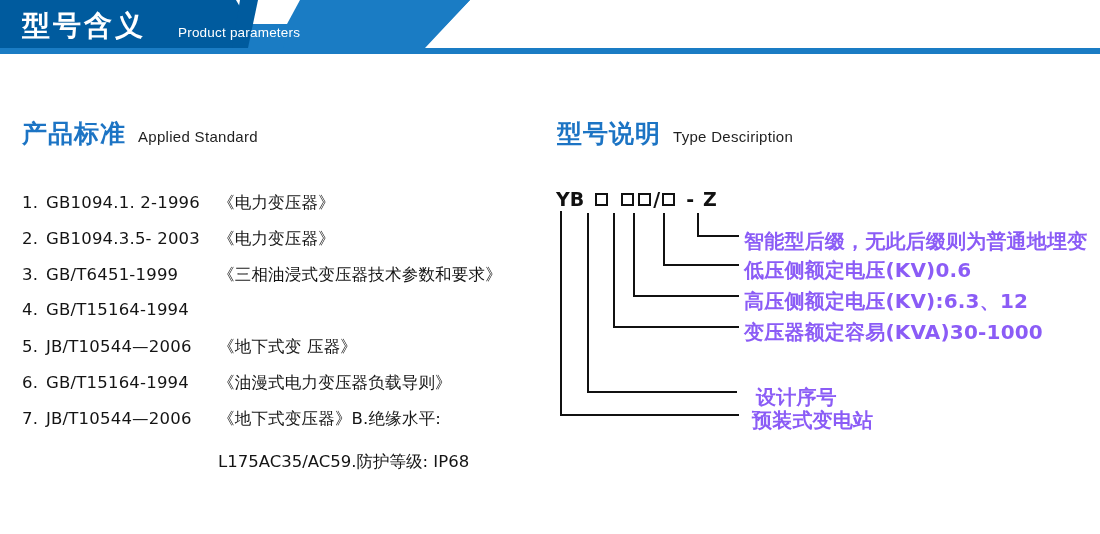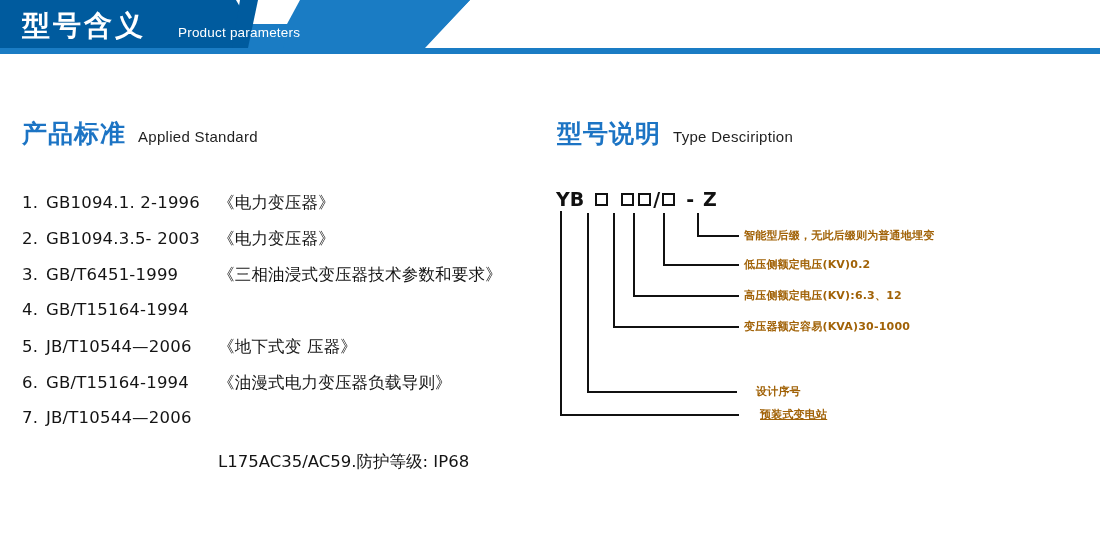--- a/index.html
+++ b/index.html
@@ -83,21 +83,21 @@
     margin:0 2px;
     vertical-align:0px;
     box-sizing:border-box;
   }
   .code-line .sp{display:inline-block;width:9px;}
   .leaders{position:absolute;left:0;top:0;}
 
   .dlabels{position:absolute;left:0;top:0;width:545px;height:230px;}
   .dlabel{
     position:absolute;
-    font-size:11px;font-weight:700;color:#a16207;
+    font-size:20px;font-weight:700;color:#8b5cf6;
     font-family:"DejaVu Sans","Liberation Sans",sans-serif;
     white-space:nowrap;letter-spacing:.2px;
   }
 </style>
 </head>
 <body>
 
 <div class="banner">
   <svg class="banner-svg" width="1100" height="55" viewBox="0 0 1100 55">
 
@@ -145,20 +145,21 @@
     <span class="std-name">《地下式变 压器》</span>
   </div>
   <div class="std-row">
     <span class="std-num">6.</span>
     <span class="std-code">GB/T15164-1994</span>
     <span class="std-name">《油漫式电力变压器负载导则》</span>
   </div>
   <div class="std-row">
     <span class="std-num">7.</span>
     <span class="std-code">JB/T10544—2006</span>
+    <span class="std-name">《地下式变压器》B.绝缘水平:</span>
   </div>
   <div class="std-cont">L175AC35/AC59.防护等级: IP68</div>
 </div>
 
 <div class="sec-head" id="head-type">
   <span class="cn">型号说明</span><span class="en">Type Desciription</span>
 </div>
 
 <div class="diagram">
 
@@ -178,19 +179,19 @@
       <path d="M86,26 L86,108 L190,108"></path>
 
       <path d="M116,26 L116,77 L190,77"></path>
 
       <path d="M150,26 L150,48 L190,48"></path>
     </g>
   </svg>
 
   <div class="dlabels">
     <div class="dlabel" style="left:196px;top:40px;">智能型后缀，无此后缀则为普通地埋变</div>
-    <div class="dlabel" style="left:196px;top:69px;">低压侧额定电压(KV)0.2</div>
+    <div class="dlabel" style="left:196px;top:69px;">低压侧额定电压(KV)0.6</div>
     <div class="dlabel" style="left:196px;top:100px;">高压侧额定电压(KV):6.3、12</div>
     <div class="dlabel" style="left:196px;top:131px;">变压器额定容易(KVA)30-1000</div>
     <div class="dlabel" style="left:196px;top:196px;margin-left:12px;">设计序号</div>
-    <div class="dlabel" style="left:212px;top:219px;text-decoration:underline;">预装式变电站</div>
+    <div class="dlabel" style="left:204px;top:219px;">预装式变电站</div>
   </div>
 </div>
 
 </body></html>

